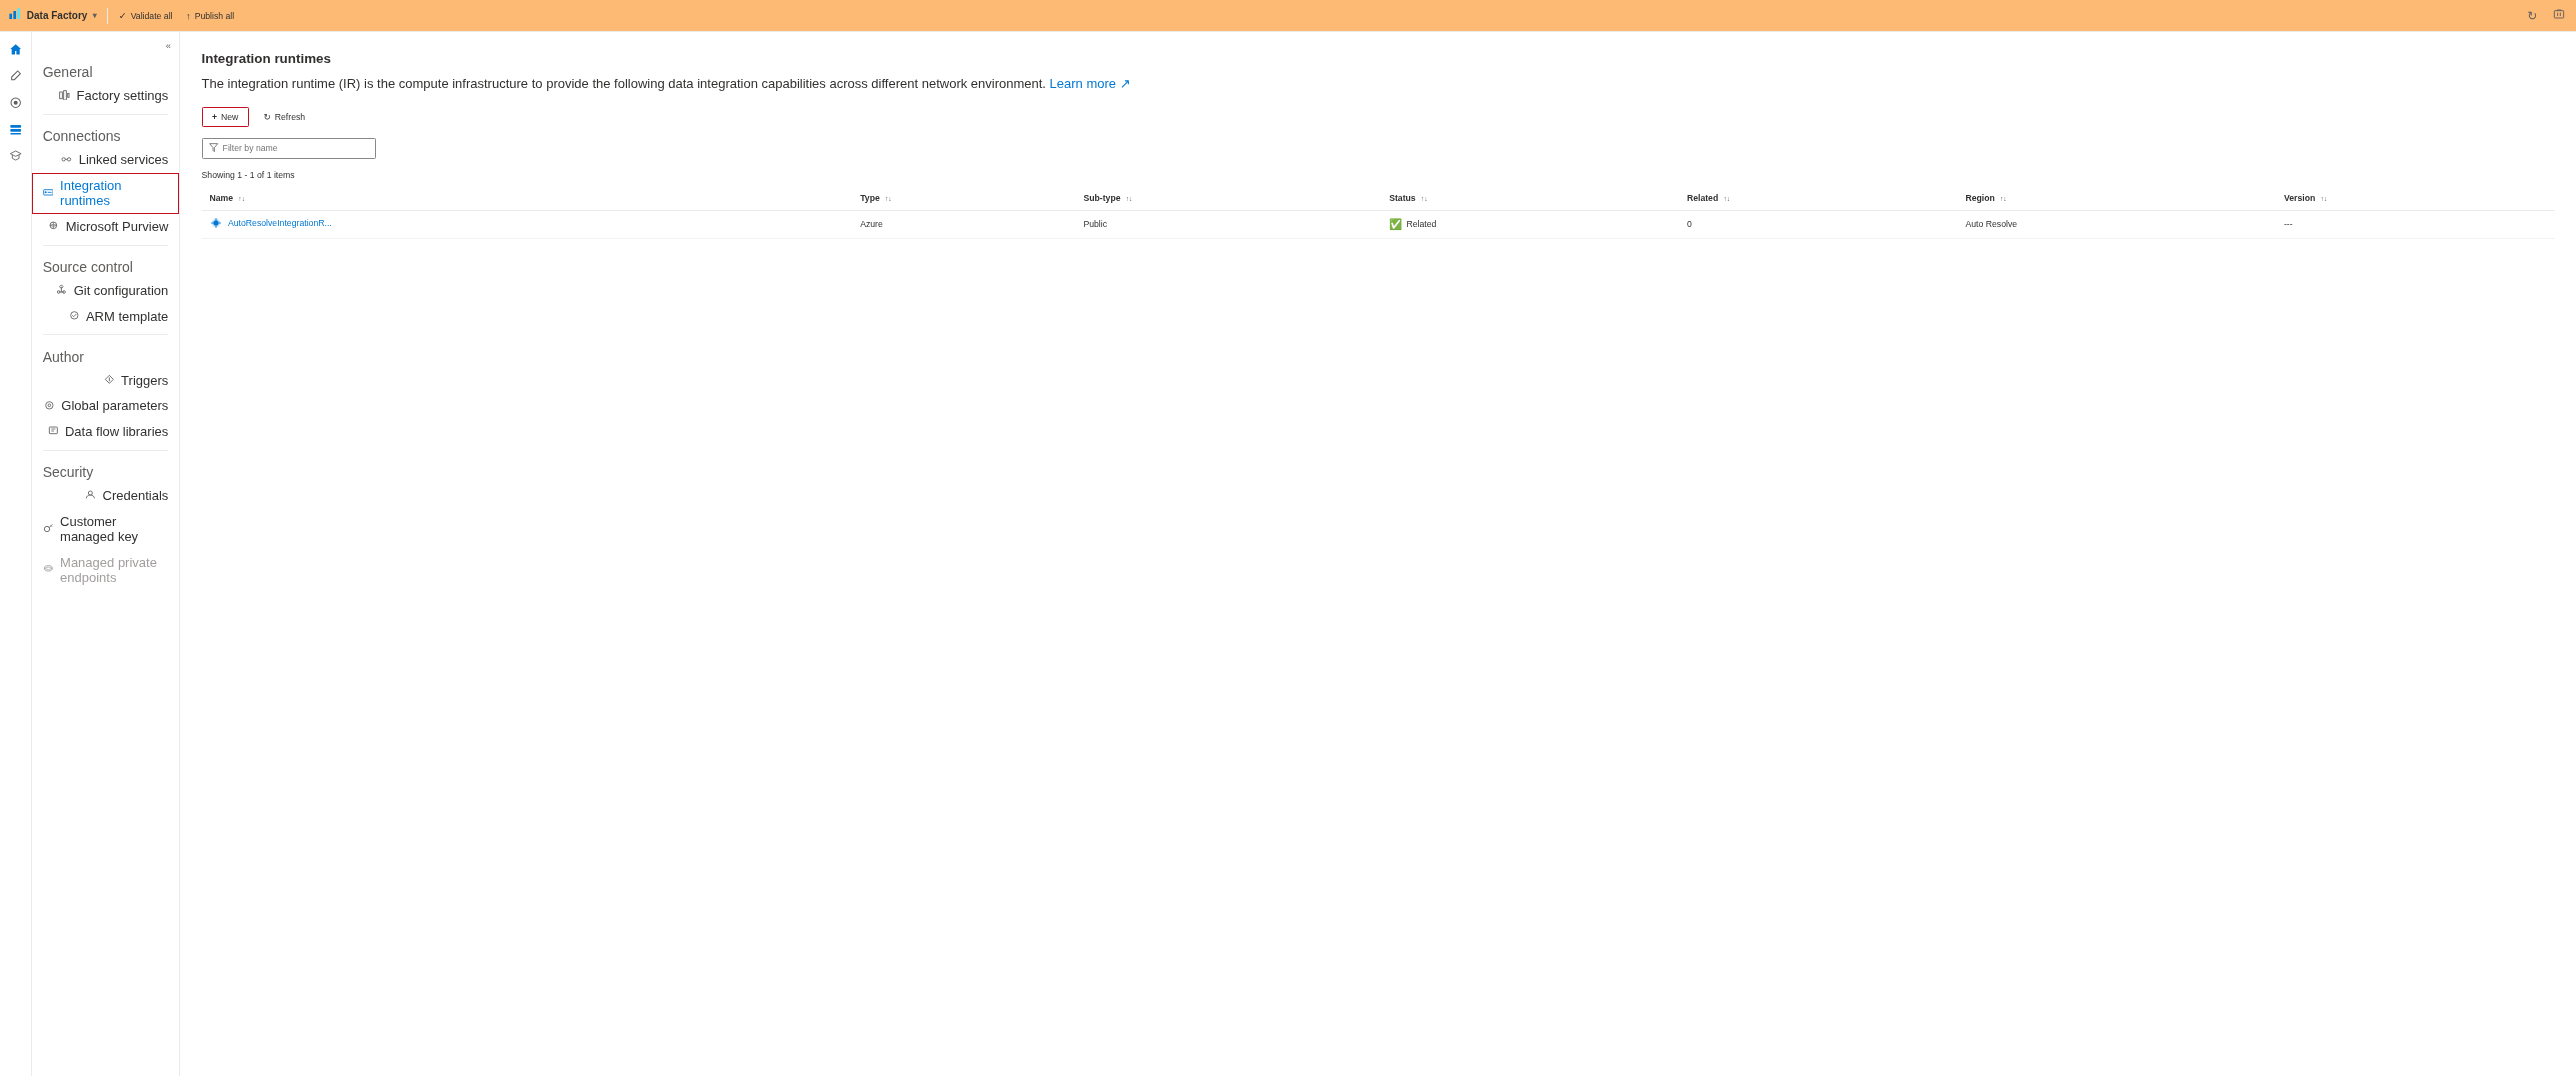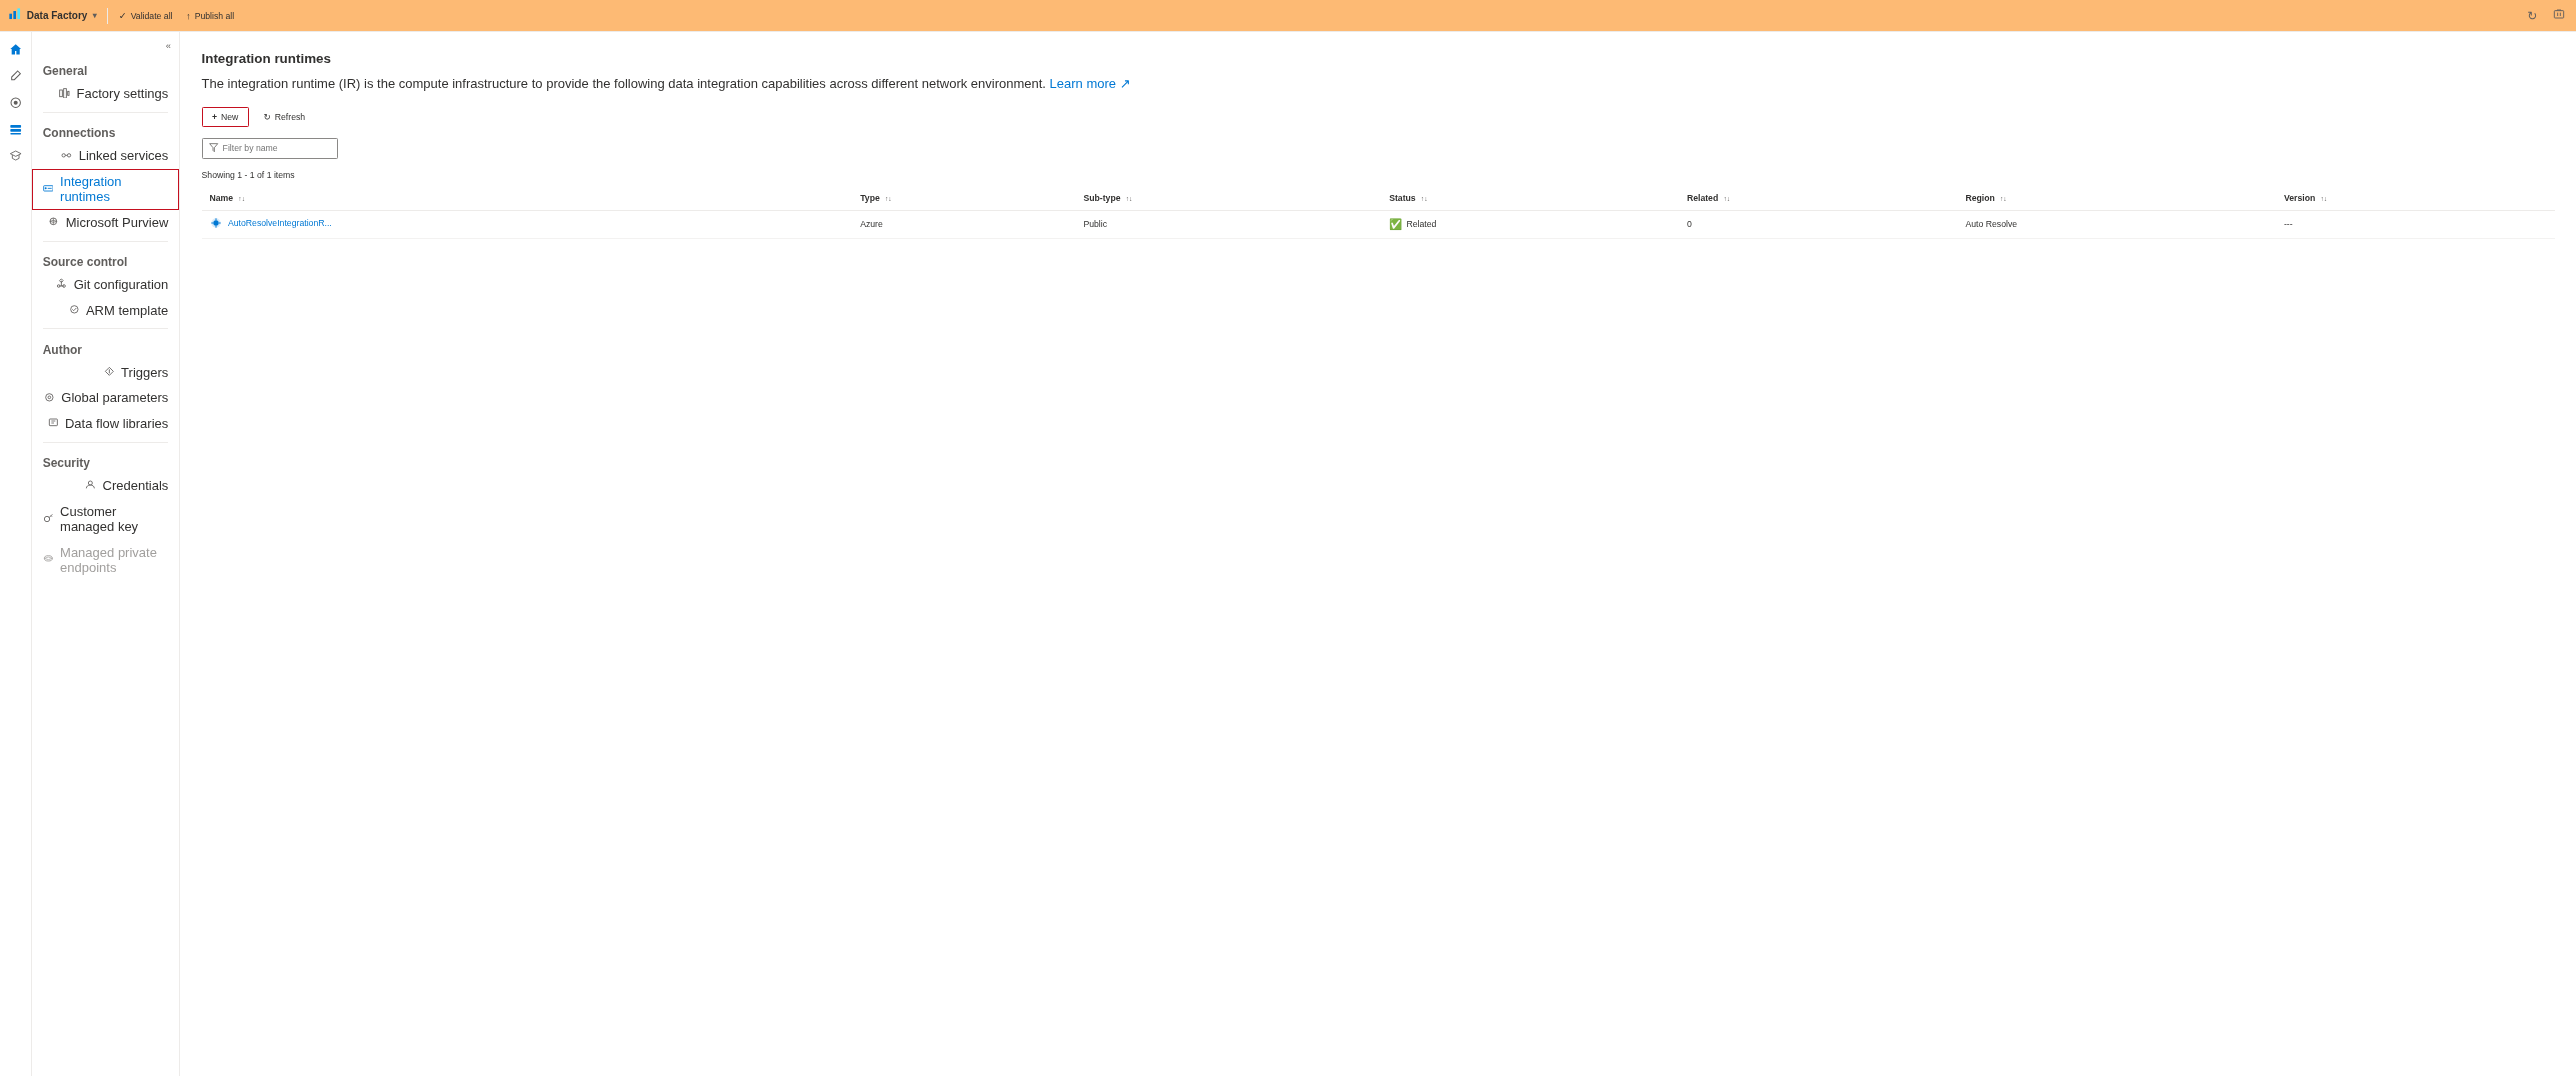--- a/index.html
+++ b/index.html
@@ -36,21 +36,21 @@
 
     
     .sidebar {
       width: 148px; background: #fff; border-right: 0.7px solid #edebe9;
       overflow-y: auto; flex-shrink: 0; padding: 8px 0;
     }
     .sidebar-collapse-btn {
       display: flex; justify-content: flex-end; padding: 0 8px 5.4px; cursor: pointer; color: #605e5c;
     }
     .sidebar-section-label {
-      font-size: 12px; font-weight: 700; color: #605e5c; padding: 8px 10.7px 2.7px; text-transform: none;
+      font-size: 14px; font-weight: 400; color: #605e5c; padding: 8px 10.7px 2.7px; text-transform: none;
     }
     .sidebar-divider { height: 0.7px; background: #edebe9; margin: 5.4px 10.7px; }
     .sidebar-item {
       display: flex; align-items: center; gap: 6.7px; padding: 5.4px 10.7px;
       cursor: pointer; color: #323130; font-size: 13px; border-radius: 0;
       position: relative;
       justify-content: flex-end;
     }
     .sidebar-item.active {
       background: #fff; color: #0078d4;
@@ -80,21 +80,21 @@
       display: flex; align-items: center; gap: 4px;
       background: transparent; border: none; color: #323130;
       padding: 4px 6.7px; font-size: 8.7px; cursor: pointer; border-radius: 1.3px;
       font-family: inherit;
     }
 
     
     .filter-bar { margin-bottom: 10.7px; }
     .filter-input-wrap {
       display: flex; align-items: center; gap: 4px;
-      border: 0.7px solid #8a8886; padding: 4px 6.7px; width: 136px; border-radius: 1.3px;
+      border: 0.7px solid #8a8886; padding: 4px 6.7px; width: 174px; border-radius: 1.3px;
       background: #fff;
     }
     .filter-input {
       border: none; outline: none; font-size: 8.7px; color: #323130; width: 100%;
       font-family: inherit; background: transparent;
     }
     .filter-icon { color: #605e5c; font-size: 8.7px; }
 
     
     .showing-text { font-size: 8.7px; color: #323130; margin-bottom: 6.7px; }

